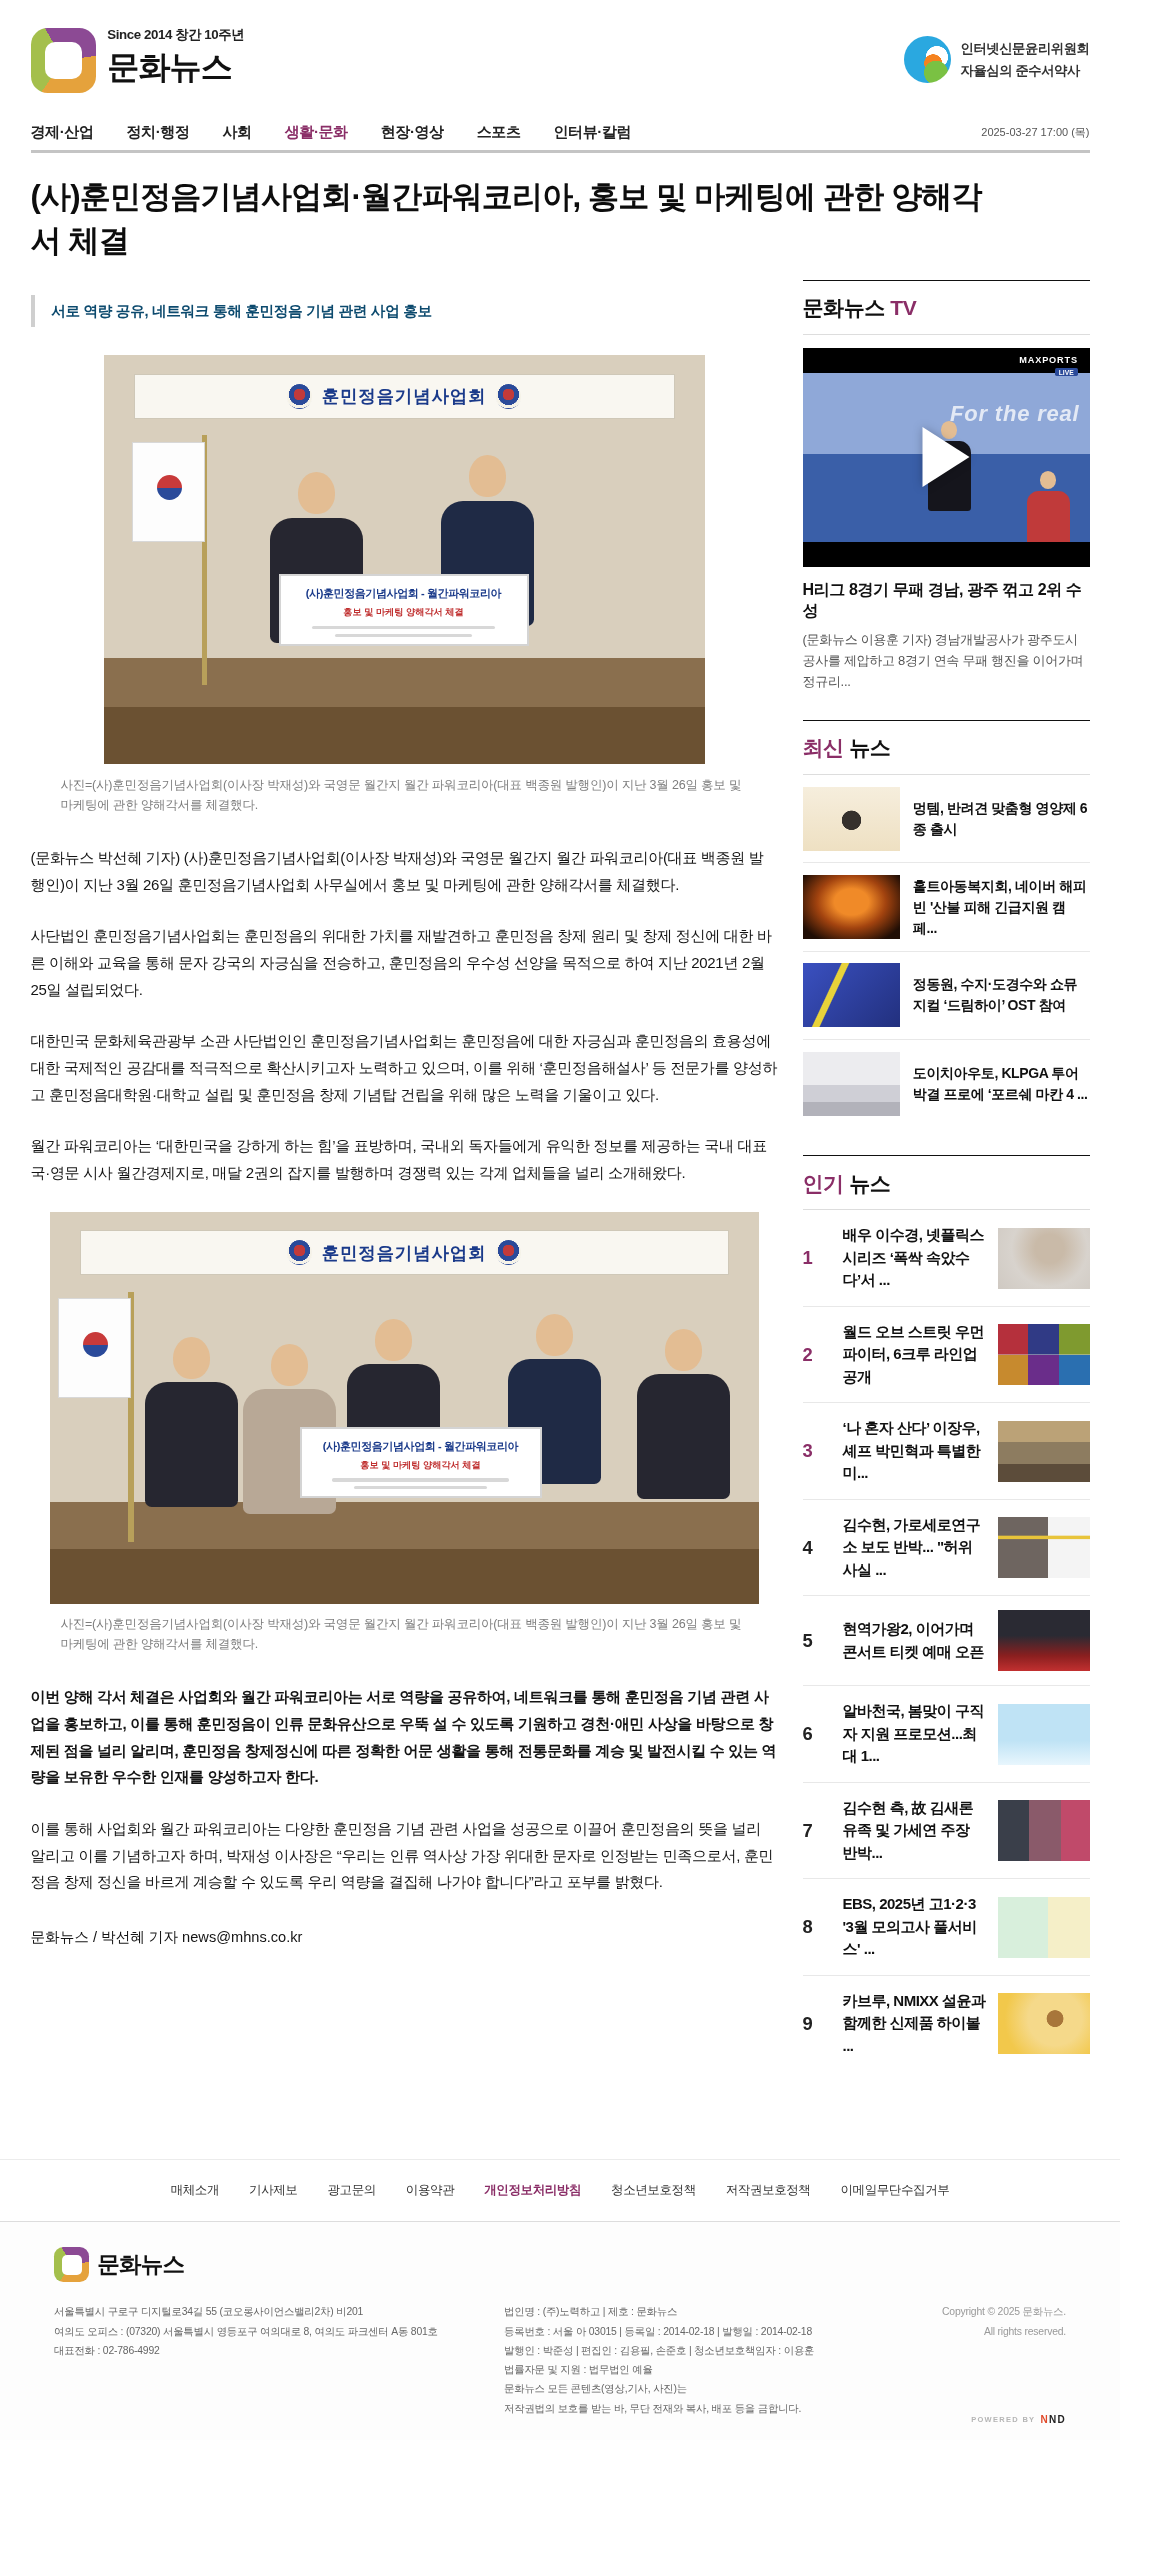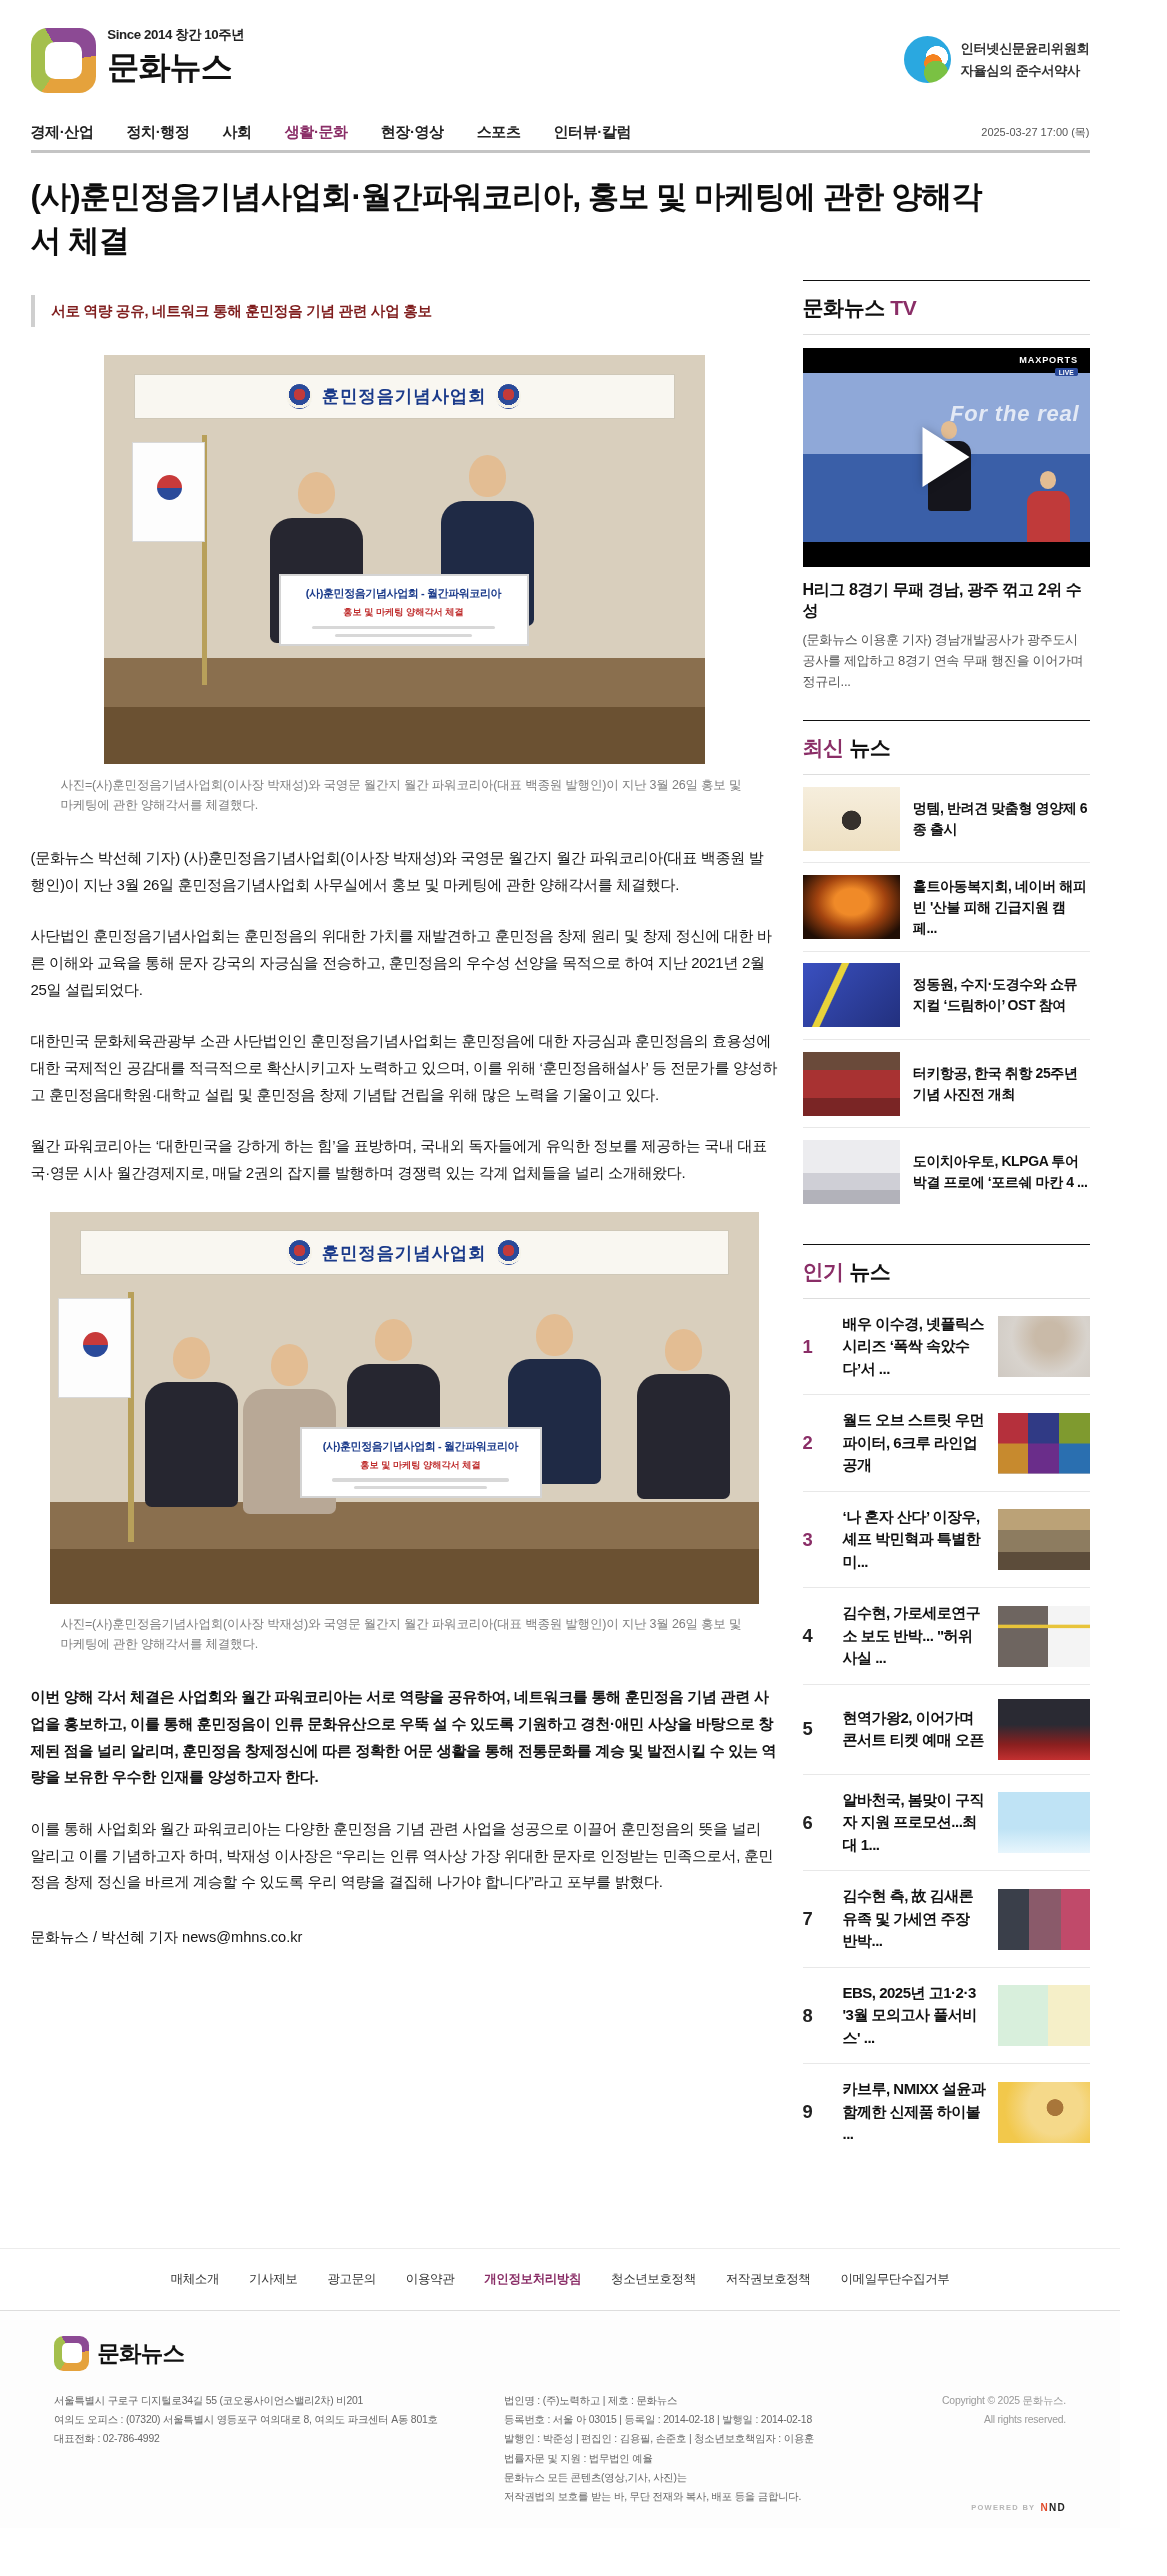--- a/index.html
+++ b/index.html
@@ -37,21 +37,21 @@
   
   .article-title { font-size:31px; font-weight:800; line-height:1.42; letter-spacing:-0.8px; color:#0d0d0d;
     margin:22px 0 11.7px; max-width:959px; }
 
   
   .columns { display:flex; gap:25px; align-items:flex-start; }
   .article-col { width:747px; flex:0 0 747px; padding-top:11.7px; }
   .sidebar { flex:1; padding-top:5px; }
 
   .subtitle { border-left:4.2px solid #cfcfcf; padding:3.3px 0 3.3px 16.7px; margin:8.3px 0 28px;
-    font-size:14.6px; font-weight:700; color:#7f1d1d; line-height:1.8; letter-spacing:-0.3px; }
+    font-size:14.6px; font-weight:700; color:#0c4a6e; line-height:1.8; letter-spacing:-0.3px; }
 
   
   .photo { position:relative; margin:0 auto; overflow:hidden;
     background:linear-gradient(180deg,#d9cfbd 0 74%, #8a6f4e 74% 86%, #6b5132 86% 100%); }
   .photo-1 { width:601px; height:409px; }
   .photo-2 { width:709px; height:392px; margin-top:5px; }
   .photo-banner { position:absolute; top:18.4px; left:30px; right:30px; height:45px; background:#f9f7f1;
     border:0.8px solid #cfc8b8; display:flex; align-items:center; justify-content:center; gap:10px;
     font-size:17.5px; font-weight:800; color:#1a3a8a; letter-spacing:0.8px; }
   .emblem { width:25px; height:25px; border-radius:50%; flex:0 0 auto;
@@ -329,24 +329,20 @@
           </div>
           <div class="latest-item">
             <div class="l-thumb th th-fire"></div>
             <div class="l-title">홀트아동복지회, 네이버 해피빈 '산불 피해 긴급지원 캠페...</div>
           </div>
           <div class="latest-item">
             <div class="l-thumb th th-dream"></div>
             <div class="l-title">정동원, 수지·도경수와 쇼뮤지컬 ‘드림하이’ OST 참여</div>
           </div>
           <div class="latest-item">
-            <div class="l-thumb th th-turkish"></div>
-            <div class="l-title">터키항공, 한국 취항 25주년 기념 사진전 개최</div>
-          </div>
-          <div class="latest-item">
             <div class="l-thumb th th-porsche"></div>
             <div class="l-title">도이치아우토, KLPGA 투어 박결 프로에 ‘포르쉐 마칸 4 ...</div>
           </div>
         </section>
 
         <section class="side-section">
           <div class="side-head">
             <span class="accent">인기</span>
             <span>뉴스</span>
           </div>

